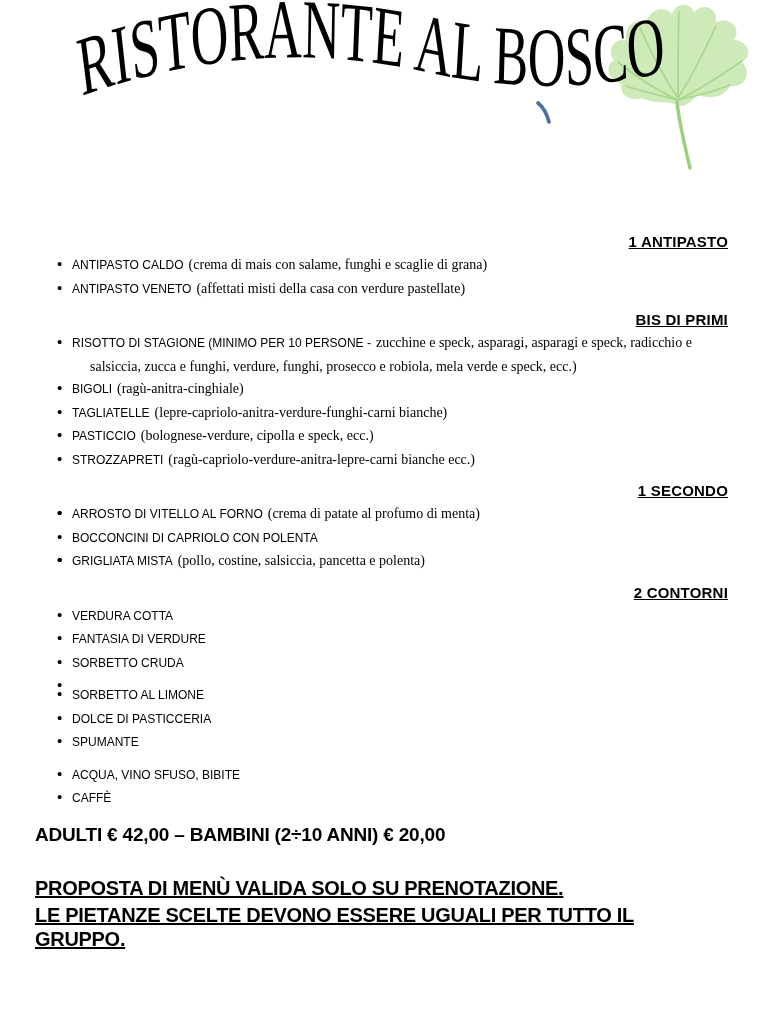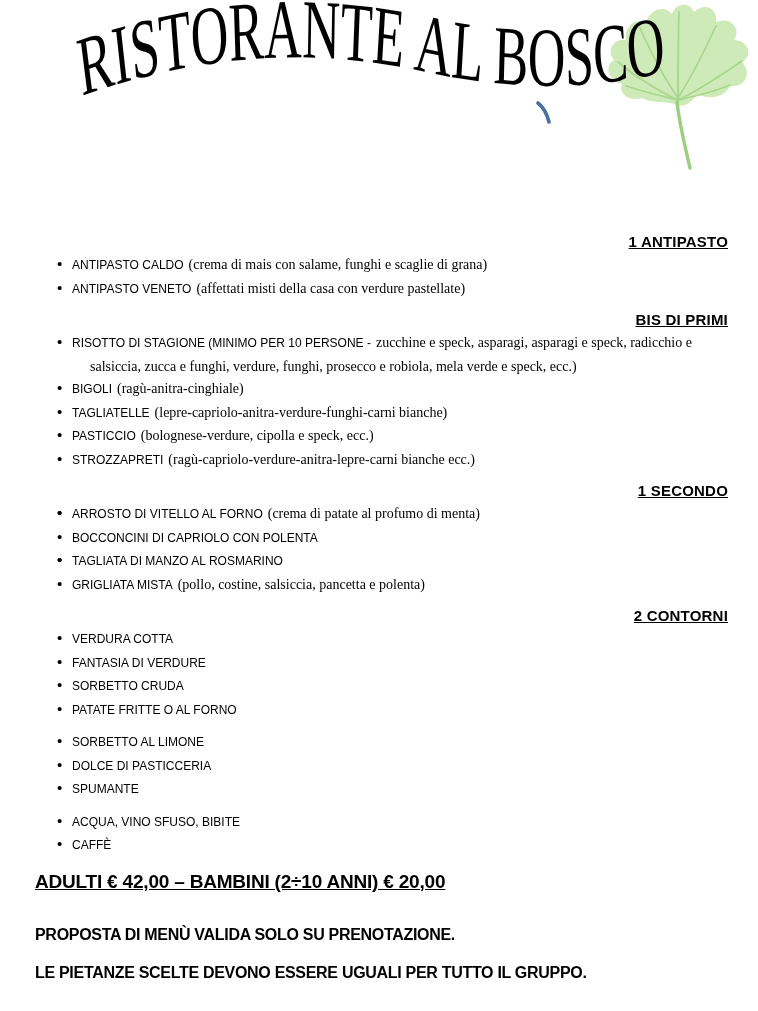--- a/index.html
+++ b/index.html
@@ -49,26 +49,27 @@
     letter-spacing:0.2px;
     text-align:right;
   }
   .item{position:relative;padding-left:55px;text-indent:-18px;}
   .bullet{position:absolute;left:22px;top:0;text-indent:0;font-size:15px;}
   .item-title{font-size:12px;}
   .item-detail{font-size:14px;font-family:Liberation Serif, serif;}
   .item-detail:not(:empty){margin-left:5px;}
   .price-line{
     margin-top:12px;
-    font-weight:bold;font-size:19px;line-height:26px;letter-spacing:-0.2px;text-decoration:underline;
+    font-weight:bold;font-size:19px;line-height:26px;letter-spacing:-0.2px;
   }
   .notes{margin-top:28px;}
   .note-line{
-    font-weight:bold;font-size:16px;line-height:24px;letter-spacing:-0.3px;
-    margin-bottom:14px;
+    font-weight:bold;font-size:20px;line-height:24px;letter-spacing:-0.3px;
+    text-decoration:underline;
+    margin-bottom:3px;
   }
 </style>
 </head>
 <body>
 
 <div class="page">
 
   <div class="header">
 
     <div class="leaf-wrap">
@@ -134,30 +135,30 @@
       <div class="item"><span class="bullet">•</span><span class="item-title">PASTICCIO</span><span class="item-detail">(bolognese-verdure, cipolla e speck, ecc.)</span></div>
       <div class="item"><span class="bullet">•</span><span class="item-title">STROZZAPRETI</span><span class="item-detail">(ragù-capriolo-verdure-anitra-lepre-carni bianche ecc.)</span></div>
     </div>
 
     <div class="section">
       <div class="section-heading">1 SECONDO</div>
       <div class="item"><span class="bullet">•</span><span class="item-detail"></span></div>
       <div class="item"><span class="bullet">•</span><span class="item-title">ARROSTO DI VITELLO AL FORNO</span><span class="item-detail">(crema di patate al profumo di menta)</span></div>
       <div class="item"><span class="bullet">•</span><span class="item-title">BOCCONCINI DI CAPRIOLO CON POLENTA</span><span class="item-detail"></span></div>
       <div class="item"><span class="bullet">•</span><span class="item-detail"></span></div>
-      <div class="item"><span class="bullet">•</span><span class="item-title">TAGLIATA DI MANZO AL ROSMARINO</span><span class="item-detail"></span></div>
+      <div class="item"><span class="bullet">•</span><span class="item-detail"></span></div>
       <div class="item"><span class="bullet">•</span><span class="item-title">GRIGLIATA MISTA</span><span class="item-detail">(pollo, costine, salsiccia, pancetta e polenta)</span></div>
     </div>
 
     <div class="section">
       <div class="section-heading">2 CONTORNI</div>
       <div class="item"><span class="bullet">•</span><span class="item-title">VERDURA COTTA</span><span class="item-detail"></span></div>
       <div class="item"><span class="bullet">•</span><span class="item-title">FANTASIA DI VERDURE</span><span class="item-detail"></span></div>
       <div class="item"><span class="bullet">•</span><span class="item-title">SORBETTO CRUDA</span><span class="item-detail"></span></div>
-      <div class="item"><span class="bullet">•</span><span class="item-title">PATATE FRITTE O AL FORNO</span><span class="item-detail"></span></div>
+      <div class="item"><span class="bullet">•</span><span class="item-detail"></span></div>
     </div>
 
     <div class="section">
       <div class="item"><span class="bullet">•</span><span class="item-title">SORBETTO AL LIMONE</span><span class="item-detail"></span></div>
       <div class="item"><span class="bullet">•</span><span class="item-title">DOLCE DI PASTICCERIA</span><span class="item-detail"></span></div>
       <div class="item"><span class="bullet">•</span><span class="item-title">SPUMANTE</span><span class="item-detail"></span></div>
     </div>
 
     <div class="section">
       <div class="item"><span class="bullet">•</span><span class="item-title">ACQUA, VINO SFUSO, BIBITE</span><span class="item-detail"></span></div>

